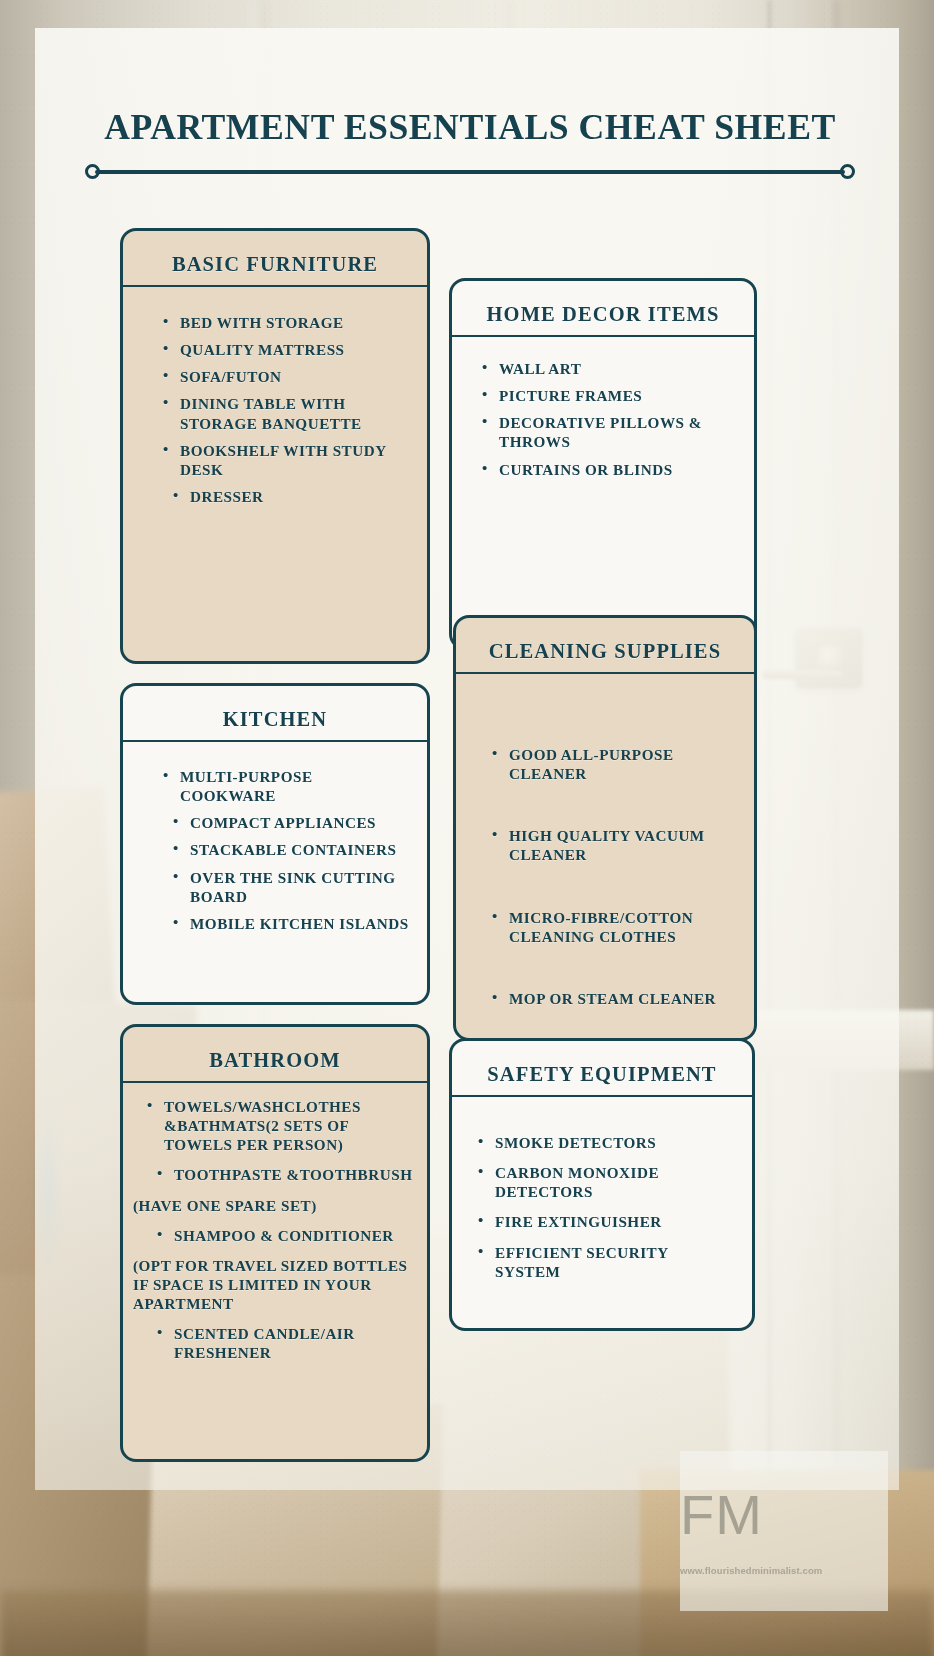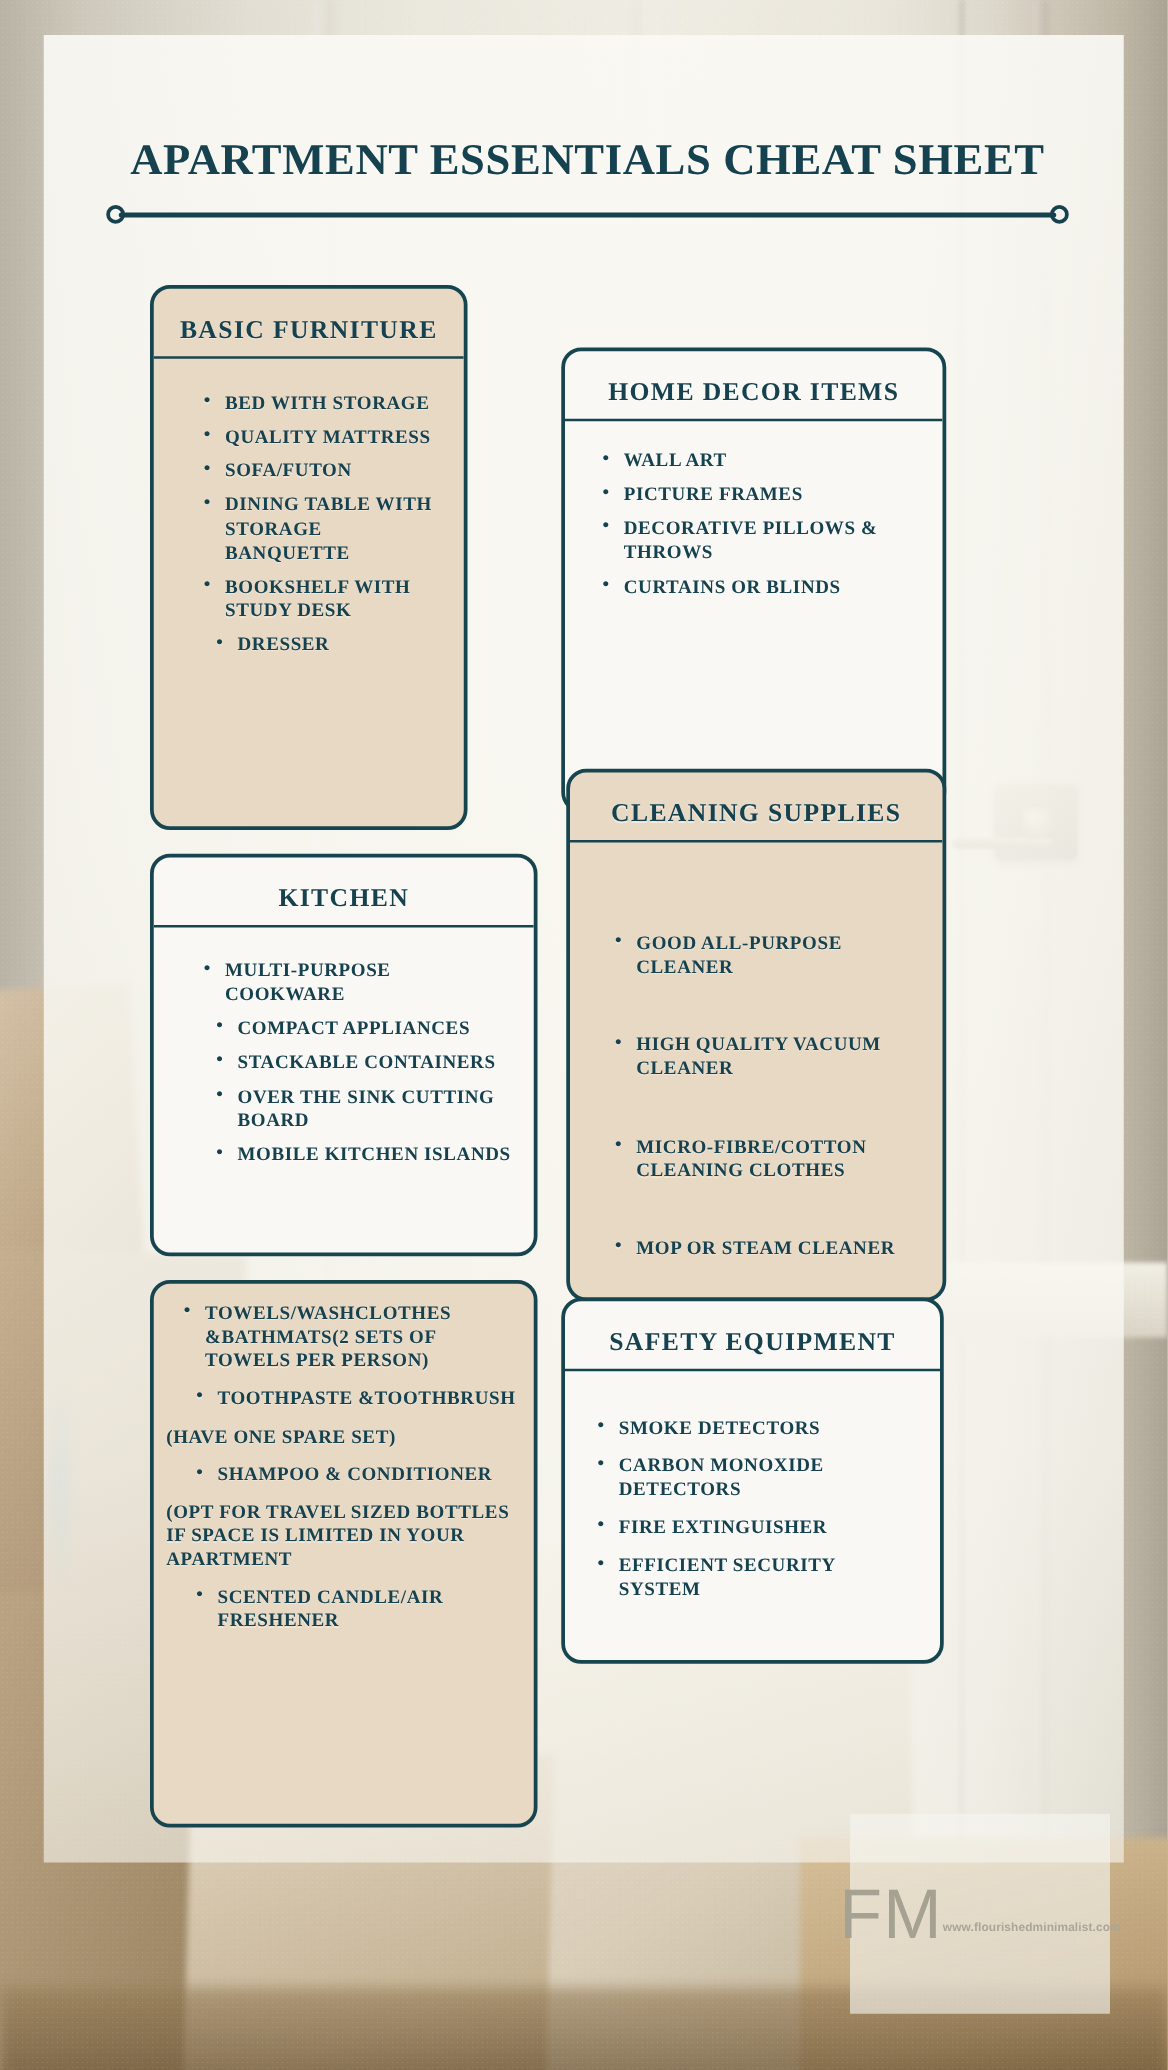--- a/index.html
+++ b/index.html
@@ -234,21 +234,21 @@
   
   .card-list li.noindent {
     padding-left: 0;
     margin-left: -14px;
   }
   .card-list li.noindent::before { content: ""; }
   .card-list li.pad { padding-left: 27px; }
   .card-list li.pad::before { left: 10px; }
 
   
-  #card-furniture { left: 120px;  top: 228px;  width: 254px; height: 436px; }
+  #card-furniture { left: 120px;  top: 228px;  width: 310px; height: 436px; }
   #card-decor     { left: 449px;  top: 278px;  width: 308px; height: 372px; }
   #card-kitchen   { left: 120px;  top: 683px;  width: 310px; height: 322px; }
   #card-cleaning  { left: 453px;  top: 615px;  width: 304px; height: 426px; }
   #card-bathroom  { left: 120px;  top: 1024px; width: 310px; height: 438px; }
   #card-safety    { left: 449px;  top: 1038px; width: 306px; height: 293px; }
 
   #card-furniture .card-list { padding-top: 26px; padding-left: 40px; }
   #card-decor     .card-list { padding-top: 22px; padding-left: 30px; }
   #card-kitchen   .card-list { padding-top: 25px; padding-left: 40px; }
   #card-cleaning  .card-list { padding-top: 28px; padding-left: 36px; }
@@ -258,22 +258,21 @@
   #card-safety    .card-list { padding-top: 36px; padding-left: 26px; font-family: Liberation Serif, serif; }
   #card-safety    .card-list li { margin-bottom: 11px; }
 
   
   #watermark {
     position: absolute;
     left: 680px; top: 1451px;
     width: 208px; height: 160px;
     background: rgba(246,246,241,.62);
     display: flex;
-    flex-direction: row;
-    align-items: center;
+    flex-direction: column;
     justify-content: center;
   }
   #watermark-mark {
     font-family: "Liberation Sans", "DejaVu Sans", sans-serif;
     font-size: 56px;
     font-weight: 400;
     letter-spacing: 1px;
     color: #a5a193;
     line-height: 1;
   }
@@ -358,20 +357,21 @@
   <div class="card-title">CLEANING SUPPLIES</div>
   <ul class="card-list">
     <li>GOOD ALL-PURPOSE CLEANER</li>
     <li>HIGH QUALITY VACUUM CLEANER</li>
     <li>MICRO-FIBRE/COTTON CLEANING CLOTHES</li>
     <li>MOP OR STEAM CLEANER</li>
   </ul>
 </section>
 
 <section class="card beige" id="card-bathroom">
+  <div class="card-title">BATHROOM</div>
   <ul class="card-list">
     <li>TOWELS/WASHCLOTHES &amp;BATHMATS(2 SETS OF TOWELS PER PERSON)</li>
     <li class="pad">TOOTHPASTE &amp;TOOTHBRUSH</li>
     <li class="noindent">(HAVE ONE SPARE SET)</li>
     <li class="pad">SHAMPOO &amp; CONDITIONER</li>
     <li class="noindent">(OPT FOR TRAVEL SIZED BOTTLES IF SPACE IS LIMITED IN YOUR APARTMENT</li>
     <li class="pad">SCENTED CANDLE/AIR FRESHENER</li>
   </ul>
 </section>
 

